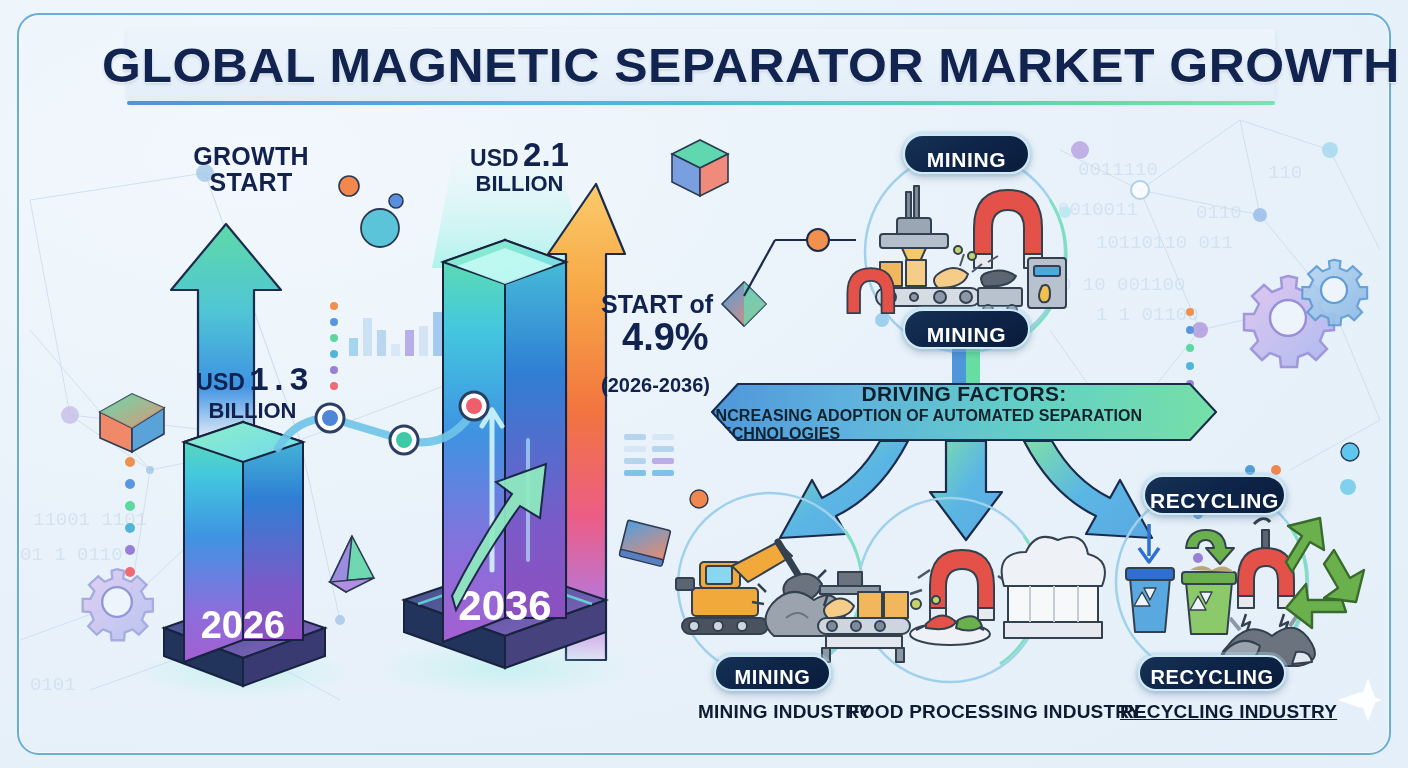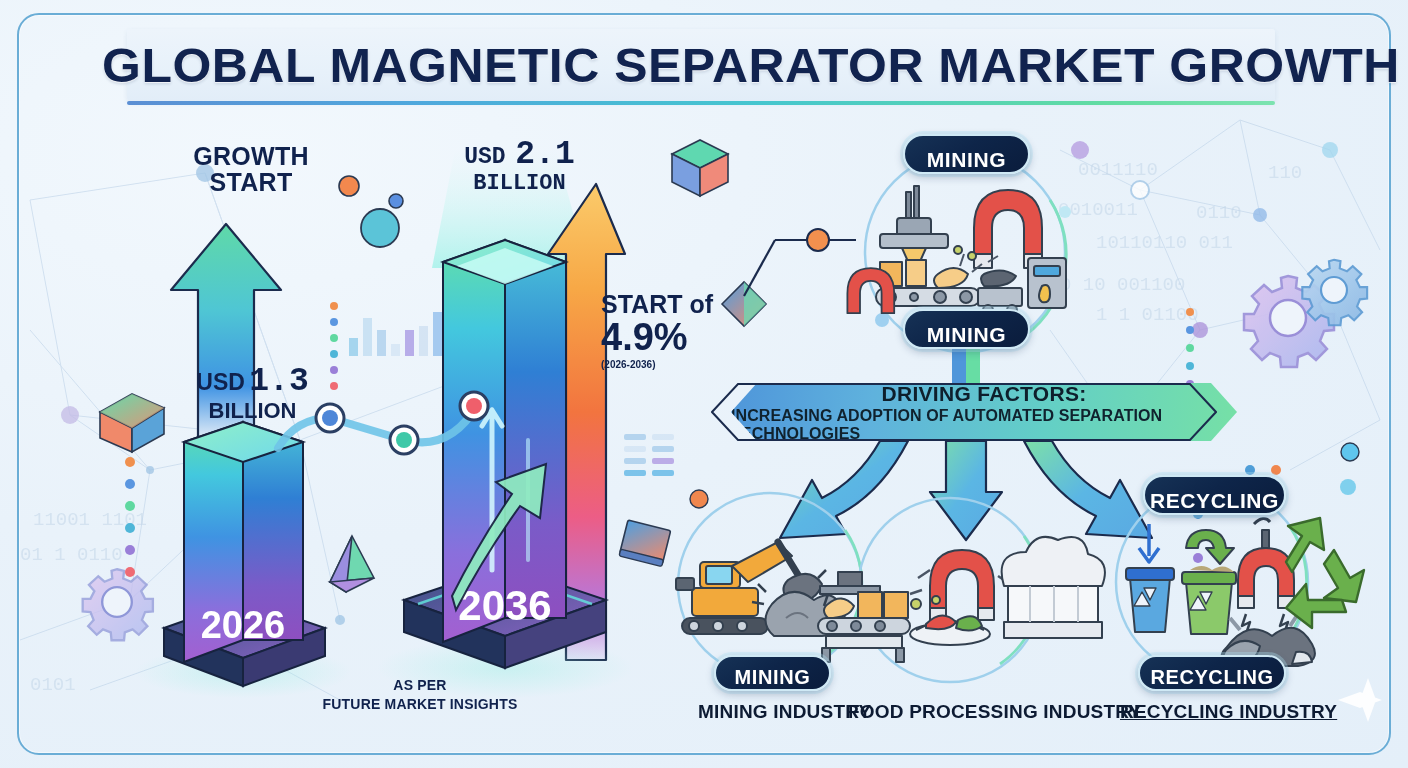--- a/index.html
+++ b/index.html
@@ -55,32 +55,32 @@
   .lbl-usd13{
     position:absolute; left:165px; top:365px; width:175px;
     text-align:center; line-height:1.0;
   }
   .lbl-usd13 .u1{ font-size:23px; }
   .lbl-usd13 .u2{ font-size:33px;font-family:Liberation Mono, monospace; }
   .lbl-usd13 .u3{ font-size:22px; display:block; margin-top:2px;}
 
   .lbl-usd21{
     position:absolute; left:432px; top:138px; width:175px;
-    text-align:center; line-height:1.0;font-family:Liberation Mono, monospace;
+    text-align:center; line-height:1.0;
   }
   .lbl-usd21 .u1{ font-size:23px; }
   .lbl-usd21 .u2{ font-size:33px; }
   .lbl-usd21 .u3{ font-size:22px; display:block; margin-top:2px;}
 
   .lbl-cagr{
     position:absolute; left:601px; top:292px; width:130px; line-height:1.0;
   }
   .lbl-cagr .c1{ font-size:25px; }
-  .lbl-cagr .c2{ font-size:38px; display:block; margin-top:1px; }
-  .lbl-cagr .c3{ font-size:10px; display:block; margin-top:4px; }
+  .lbl-cagr .c2{ font-size:38px; display:block; margin-top:1px;margin-left:21px; }
+  .lbl-cagr .c3{ font-size:20px; display:block; margin-top:19px; }
 
   .lbl-asper{
     position:absolute; left:300px; top:676px; width:240px;
     text-align:center; font-size:14px; line-height:1.35; letter-spacing:.2px;
   }
 
   
   .pill{
     position:absolute; display:flex; align-items:flex-end; justify-content:center;
     background:linear-gradient(150deg,#163256 0%, #0e2549 45%, #0a1c3c 100%);
@@ -91,21 +91,20 @@
   }
   .pill.small{ font-size:20px; }
 
   
   .banner{
     position:absolute; left:711px; top:383px; width:506px; height:58px;
     background:linear-gradient(95deg,#4f96da 0%, #5fb2dd 28%, #63cfc6 62%, #76e0a6 100%);
     clip-path:polygon(0% 50%, 26px 0%, calc(100% - 26px) 0%, 100% 50%, calc(100% - 26px) 100%, 26px 100%);
     display:flex; flex-direction:column; align-items:center; justify-content:center;
     border-radius:2px;
-    margin-left:20px;
   }
   .banner .b1{ font-size:21px; color:#0e1f2c; letter-spacing:.3px; }
   .banner .b2{ font-size:16px; color:#10222e; letter-spacing:.1px; margin-top:1px; }
   .banner-outline{
     position:absolute; left:711px; top:383px; width:506px; height:58px;
     pointer-events:none;
   }
 
   
   .cap{
@@ -576,24 +575,20 @@
     <span class="u2">2.1</span>
     <span class="u3">BILLION</span>
   </div>
 
   <div class="lbl-cagr cond navy">
     <span class="c1">START of</span>
     <span class="c2">4.9%</span>
     <span class="c3">(2026-2036)</span>
   </div>
 
-  <div class="lbl-asper cond navy">
-    <span>AS PER</span><br>
-    <span>FUTURE MARKET INSIGHTS</span>
-  </div>
 
   <div class="pill cond" style="left:903px; top:134px; width:127px; height:40px;">
     <span>MINING</span>
   </div>
 
   <div class="pill cond" style="left:903px; top:309px; width:127px; height:40px;">
     <span>MINING</span>
   </div>
 
   <div class="pill cond" style="left:1143px; top:475px; width:143px; height:40px;">

